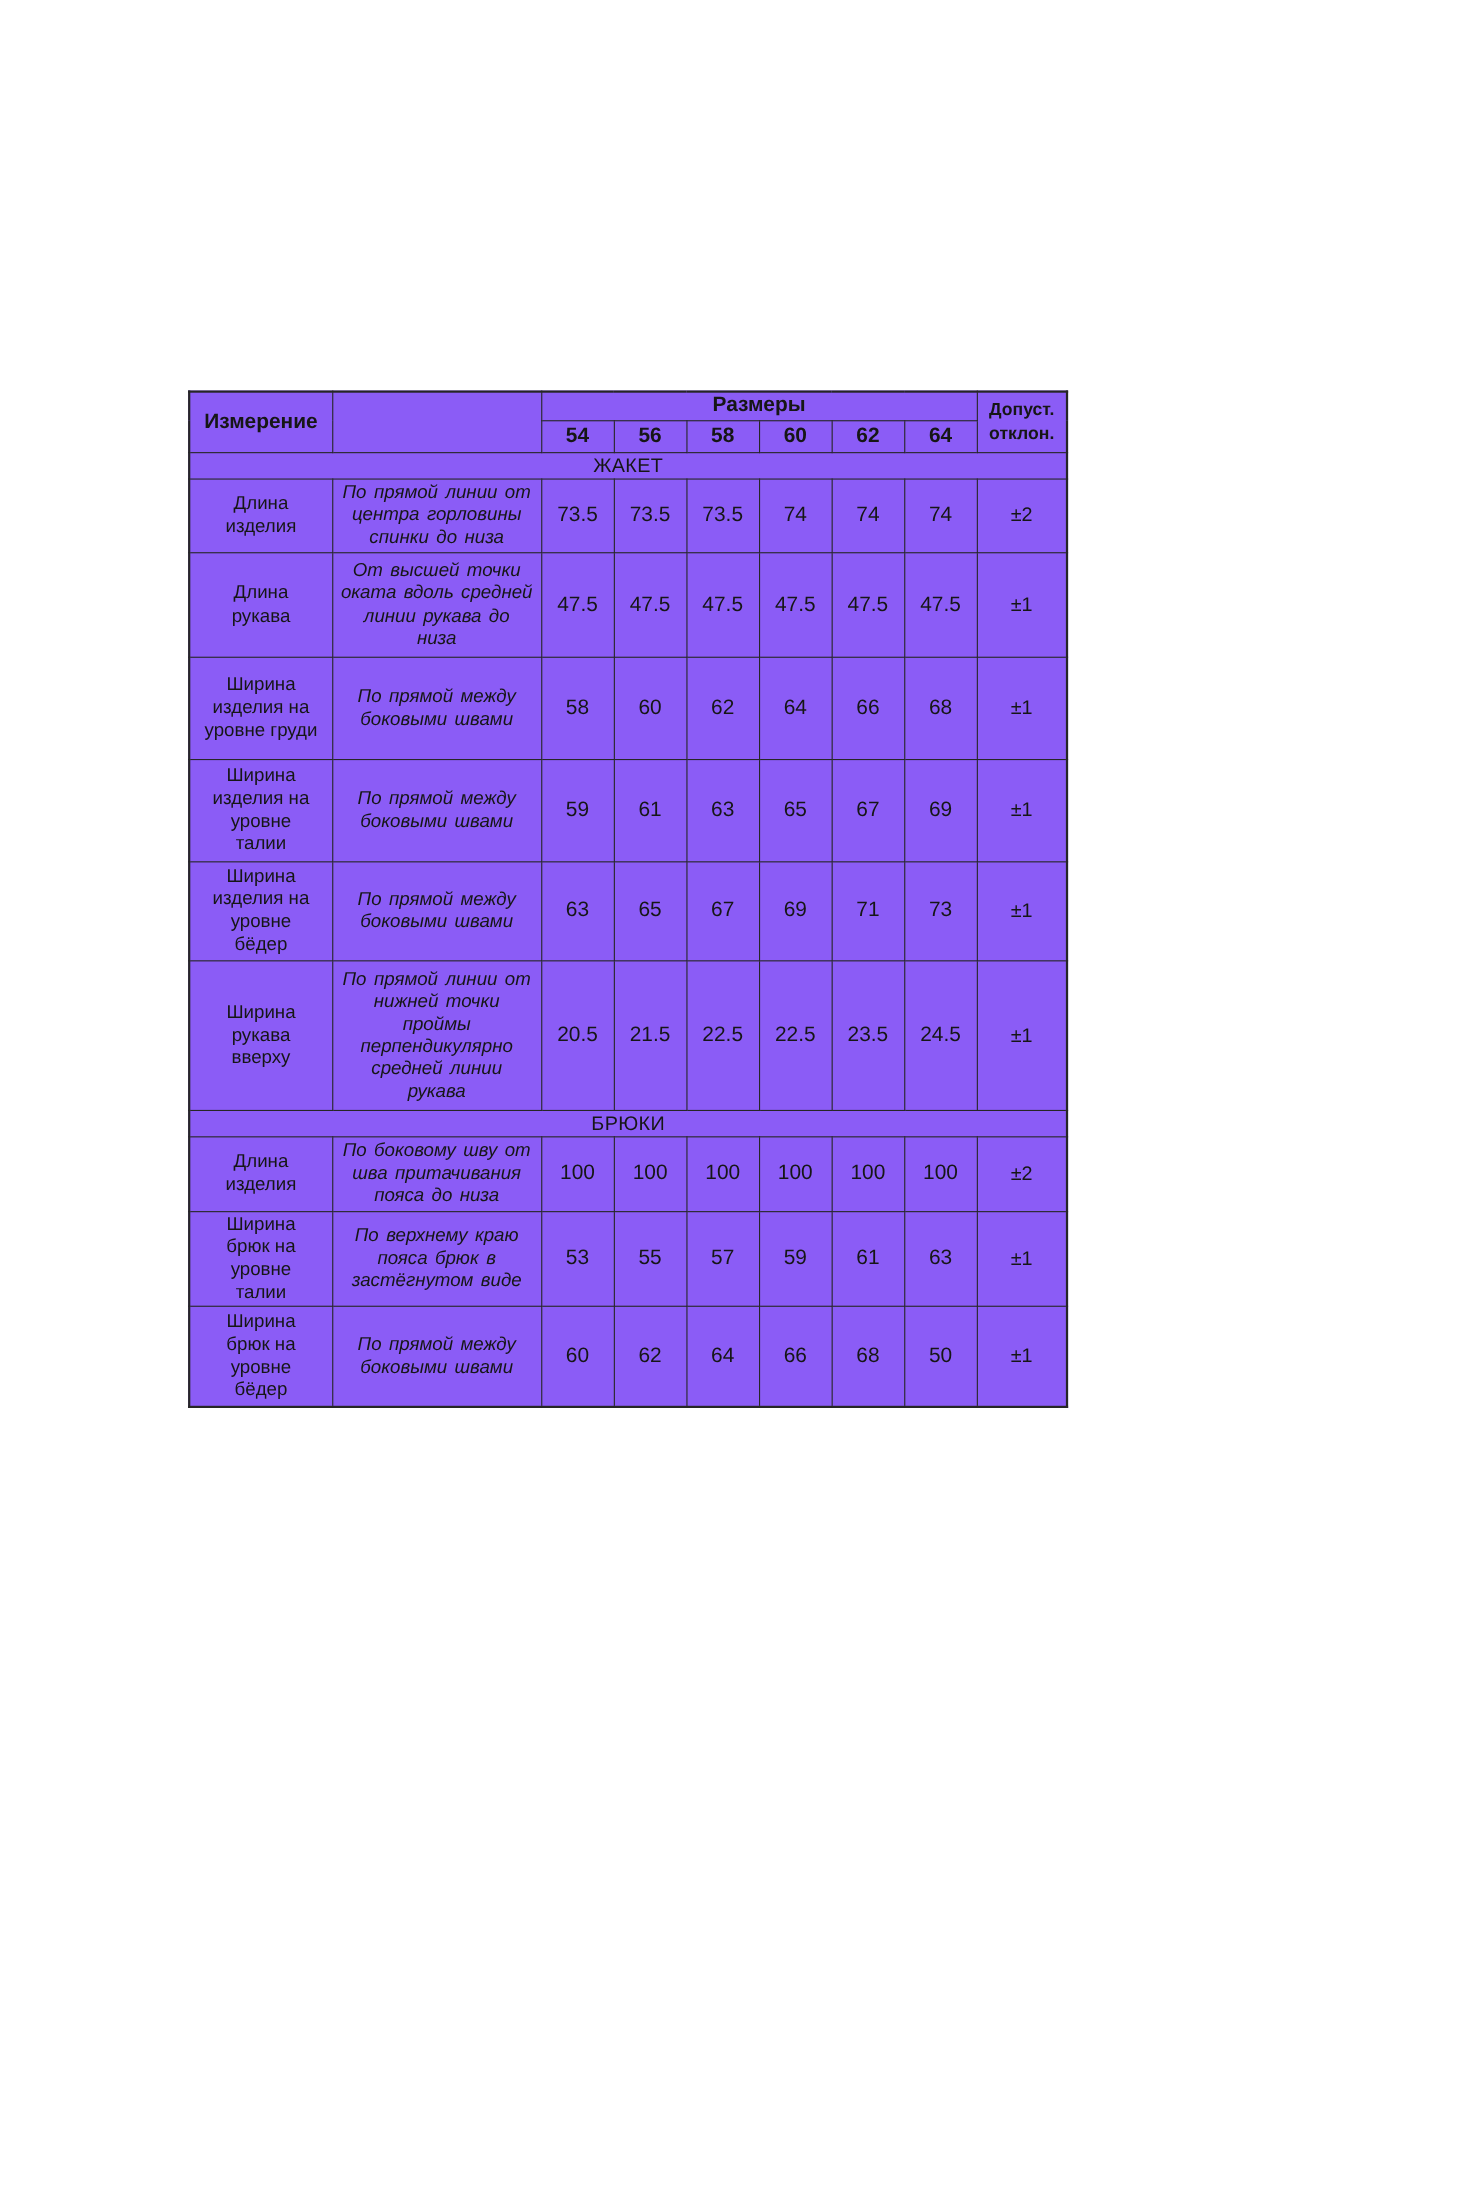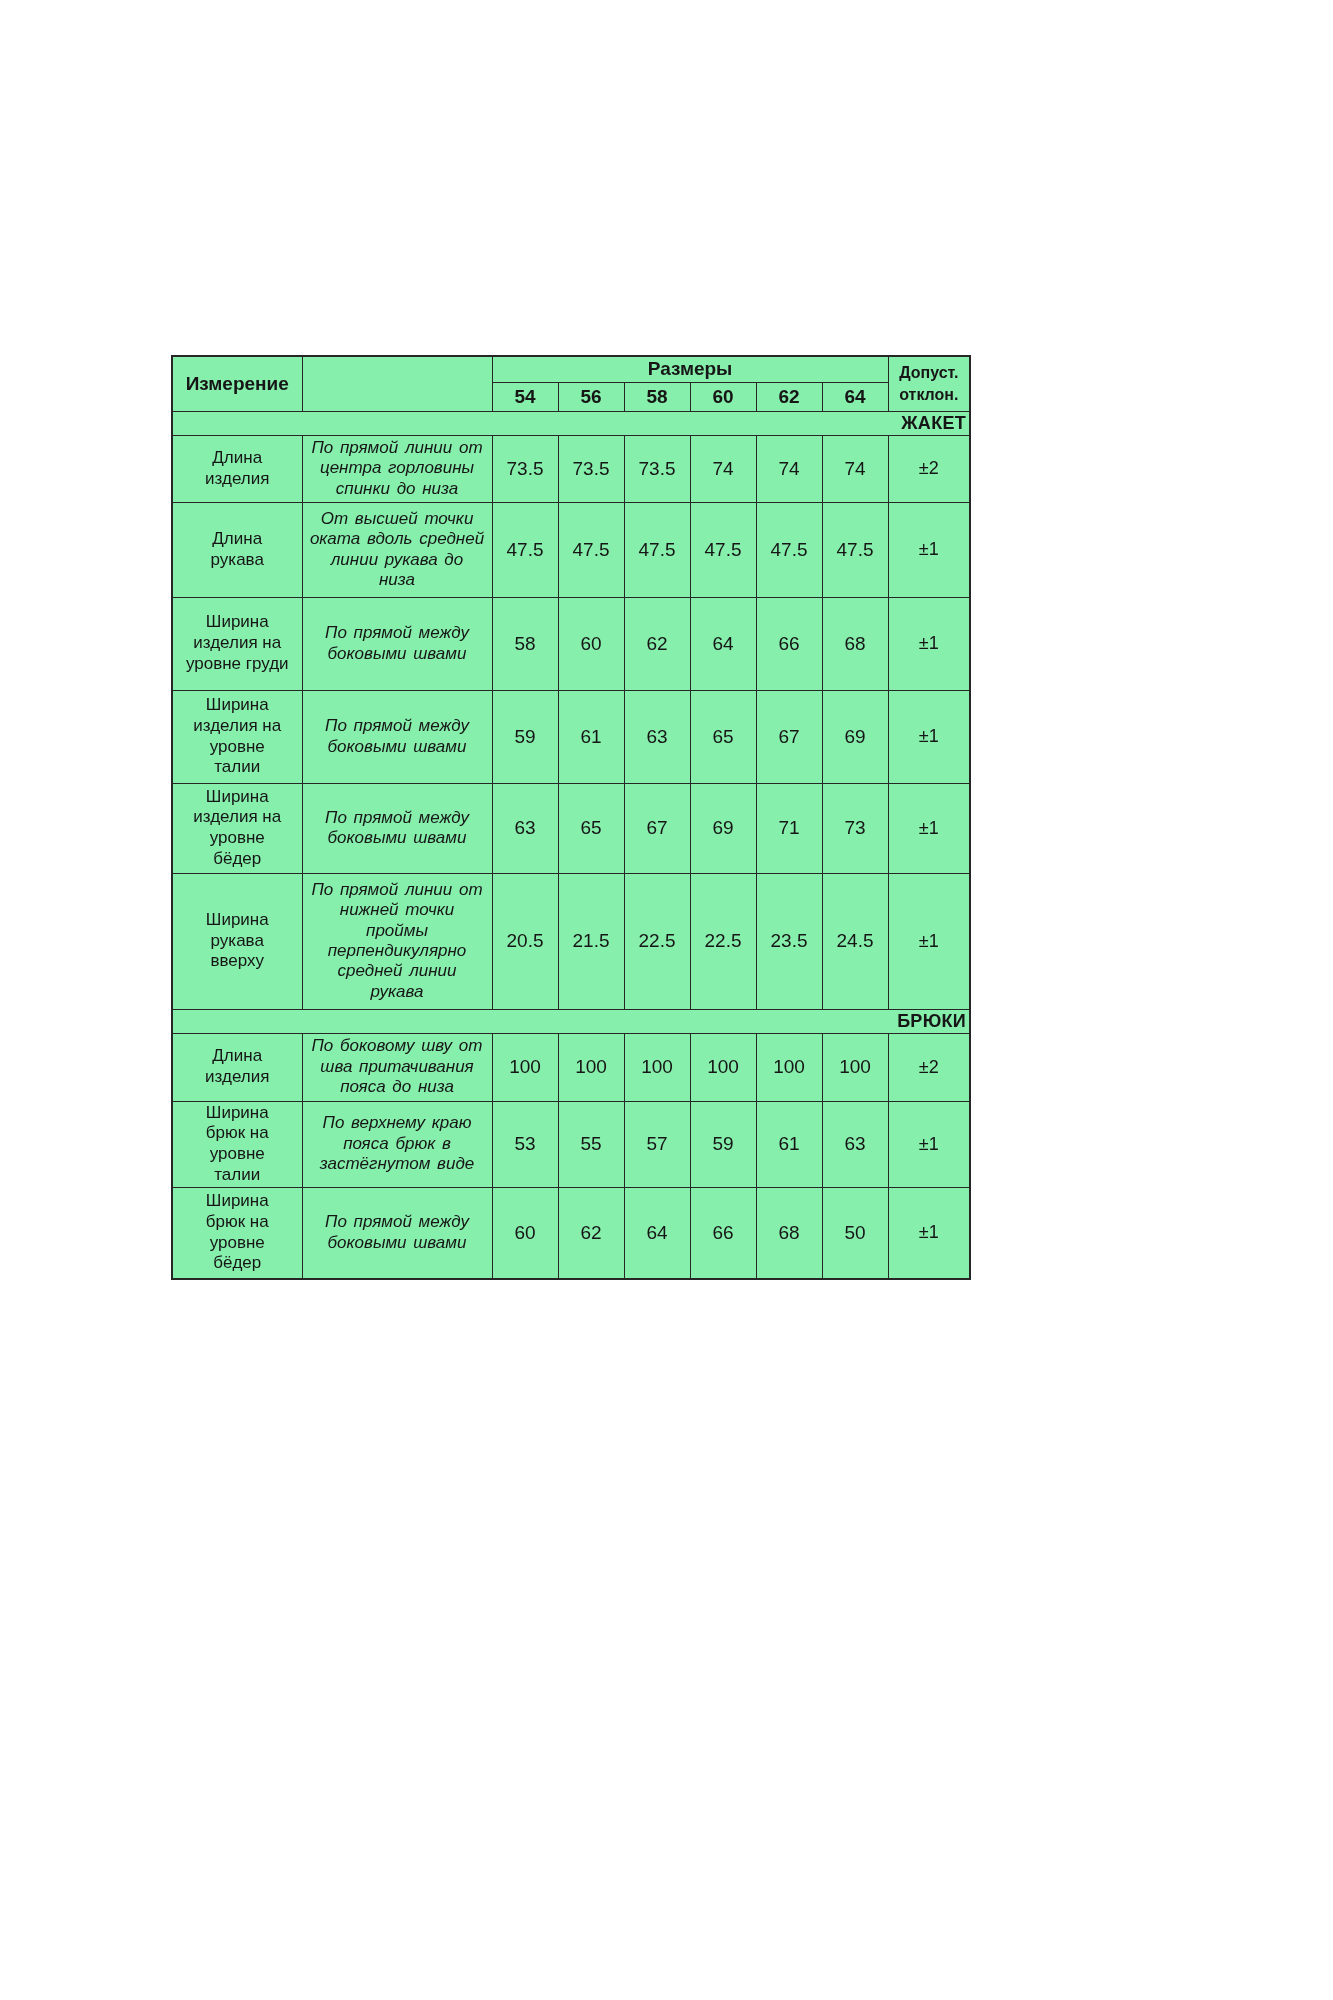--- a/index.html
+++ b/index.html
@@ -25,34 +25,34 @@
     color: #121212;
   }
   table.mt {
     position: absolute;
     top: 355px;
     left: 171px;
     width: 798px;
     border-collapse: collapse;
     table-layout: fixed;
     border: 2px solid #262626;
-    background: #86efac;
+    background: #8b5cf6;
   }
   .mt th, .mt td {
     border: 1px solid #262626;
     padding: 1px 3px;
     text-align: center;
     vertical-align: middle;
     overflow: hidden;
   }
   th.h-meas  { font-size: 19px; font-weight: bold; }
   th.h-sizes { font-size: 19px; font-weight: bold; height: 26px; margin-top: 12px; }
   th.h-size  { font-size: 19px; font-weight: bold; height: 29px; }
   th.h-tol   { font-size: 16px; font-weight: bold; line-height: 1.35; }
-  tr.sec td  { font-size: 18px; font-weight: bold; height: 23px; letter-spacing: 0.3px; text-align: right; }
+  tr.sec td  { font-size: 18px; font-weight: normal; height: 23px; letter-spacing: 0.3px; }
   td.meas {
     font-size: 17px;
     line-height: 1.22;
     white-space: pre-line;
     margin-top: 32px;
   }
   td.desc {
     font-style: italic;
     font-size: 17px;
     line-height: 1.2;

